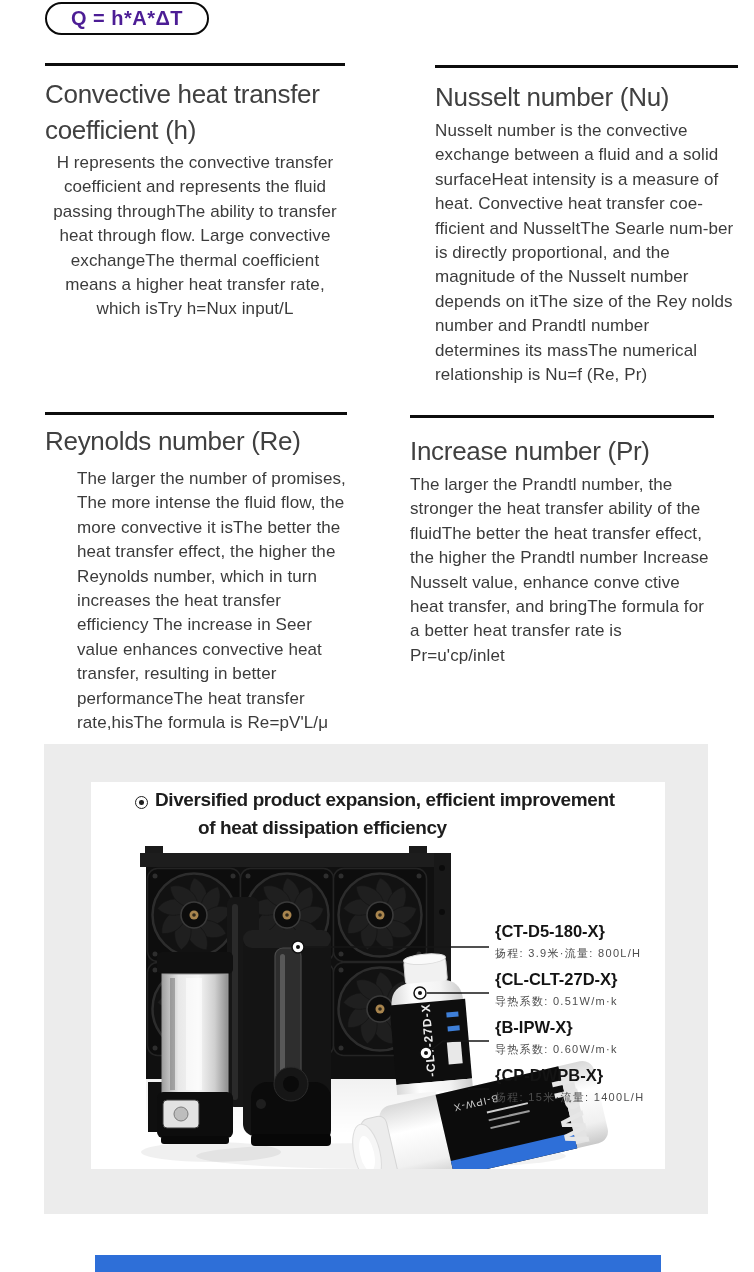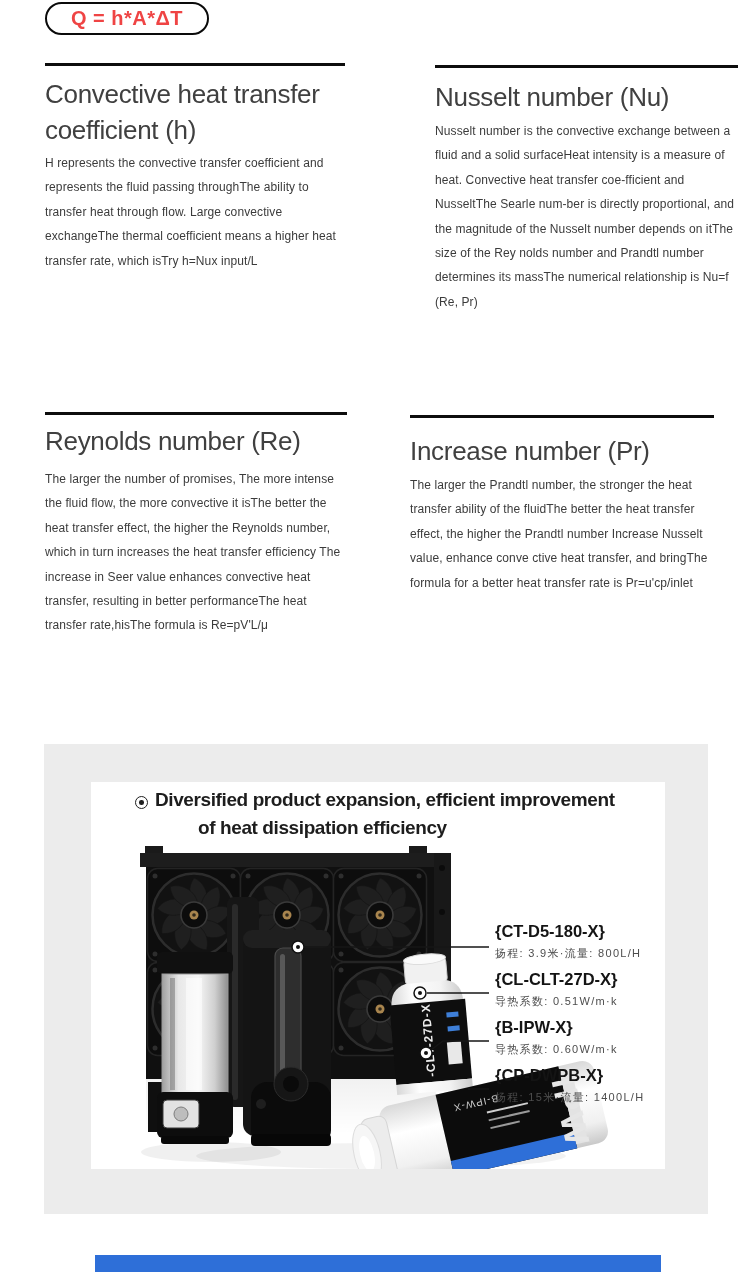--- a/index.html
+++ b/index.html
@@ -2,37 +2,37 @@
 <html><head>
 <meta charset="utf-8">
 <style>
   html,body{margin:0;padding:0;background:#fff;}
   .page{position:relative;width:754px;height:1272px;background:#ffffff;overflow:hidden;
         font-family:"Liberation Sans","DejaVu Sans",sans-serif;color:#1c1c1c;}
 
   
   .pill{position:absolute;left:45px;top:2px;width:160px;height:29px;border:2.5px solid #0a0a0a;
         border-radius:17px;display:flex;align-items:center;justify-content:center;
-        font-size:20px;font-weight:bold;color:#ef4444;letter-spacing:.5px;background:#fff;}
+        font-size:20px;font-weight:bold;color:#4c1d95;letter-spacing:.5px;background:#fff;}
 
   
   .sec{position:absolute;}
   .rule{height:3px;background:#0d0d0d;}
   .title{font-size:26px;font-weight:500;color:#404040;letter-spacing:-.3px;line-height:36px;margin:0;}
-  .body{font-size:12px;line-height:24.4px;color:#3b3b3b;letter-spacing:.1px;margin:0;}
+  .body{font-size:17px;line-height:24.4px;color:#3b3b3b;letter-spacing:.1px;margin:0;}
   #sec1{left:45px;top:63px;width:300px;}
   #sec2{left:435px;top:65px;width:303px;}
   #sec3{left:45px;top:412px;width:302px;}
   #sec4{left:410px;top:415px;width:304px;}
   #sec1 .title{margin-top:10px;width:330px;}
-  #sec1 .body{margin-top:3px;}
+  #sec1 .body{margin-top:3px;text-align:center;}
   #sec2 .title{margin-top:11px;}
   #sec2 .body{margin-top:4px;}
   #sec3 .title{margin-top:8px;}
-  #sec3 .body{margin-top:8px;}
+  #sec3 .body{margin-top:8px;margin-left:32px;}
   #sec4 .title{margin-top:15px;}
   #sec4 .body{margin-top:4px;}
 
   
   .graybox{position:absolute;left:44px;top:744px;width:664px;height:470px;background:#ececec;}
   .card{position:absolute;left:47px;top:38px;width:574px;height:387px;background:#ffffff;}
   .art{position:absolute;left:0;top:0;pointer-events:none;}
 
   
   .h-bullet{position:absolute;left:44px;top:14px;width:11px;height:11px;border:1.6px solid #1f1f1f;

